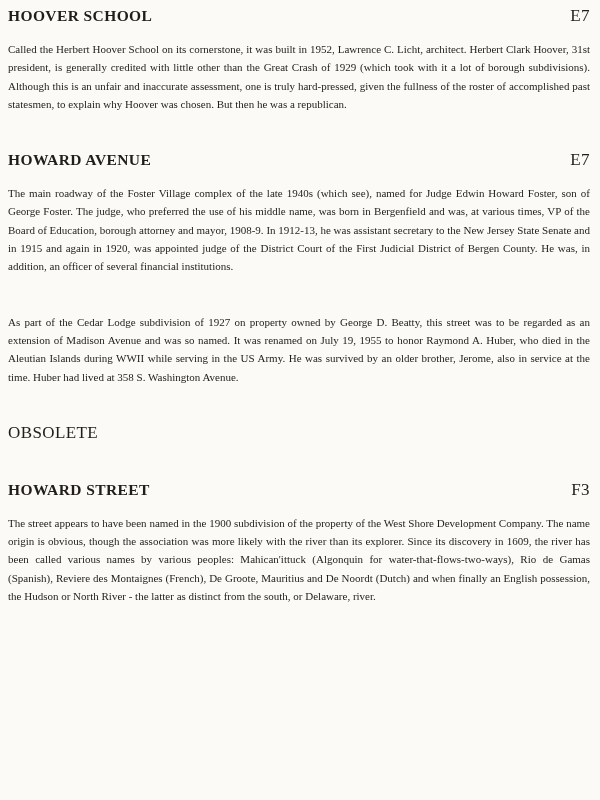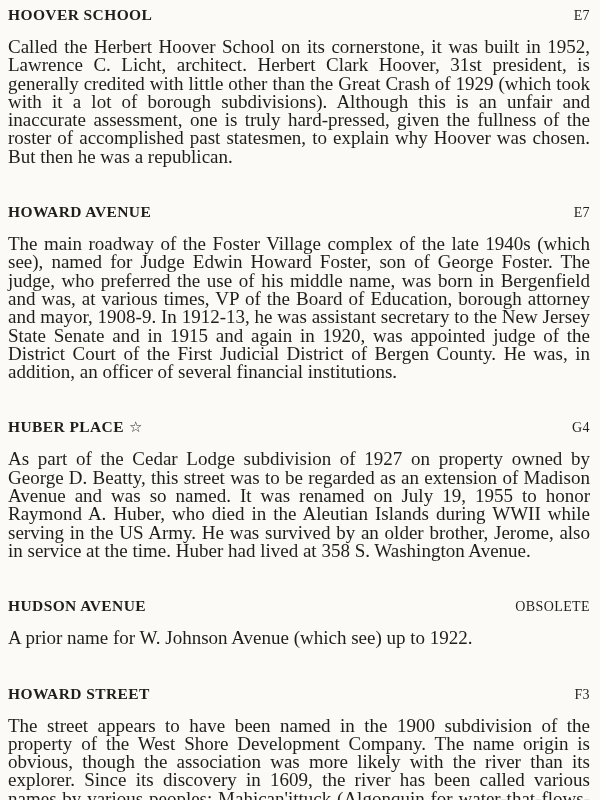--- a/index.html
+++ b/index.html
@@ -38,28 +38,28 @@
     font-weight: bold;
     letter-spacing: 0.4px;
   }
   .star {
     font-weight: normal;
     font-size: 15px;
     margin-left: 5px;
     letter-spacing: 0;
   }
   .entry-ref {
-    font-size: 14px;
+    font-size: 17px;
     font-weight: normal;
     letter-spacing: 0.4px;
     white-space: nowrap;
   }
   .entry-body {
     margin: 0;
-    font-size: 19px;
+    font-size: 11px;
     line-height: 18.3px;
     text-align: justify;
   }
 </style>
 </head>
 <body>
 
 <div class="page">
 
   <section class="entry">
@@ -72,33 +72,27 @@
 
   <section class="entry">
     <header class="entry-header">
       <h2 class="entry-title"><span>HOWARD AVENUE</span><span class="star"></span></h2>
       <span class="entry-ref">E7</span>
     </header>
     <p class="entry-body">The main roadway of the Foster Village complex of the late 1940s (which see), named for Judge Edwin Howard Foster, son of George Foster. The judge, who preferred the use of his middle name, was born in Bergenfield and was, at various times, VP of the Board of Education, borough attorney and mayor, 1908-9. In 1912-13, he was assistant secretary to the New Jersey State Senate and in 1915 and again in 1920, was appointed judge of the District Court of the First Judicial District of Bergen County. He was, in addition, an officer of several financial institutions.</p>
   </section>
 
   <section class="entry">
-    <header class="entry-header">
-      <h2 class="entry-title"><span>HUBER PLACE</span><span class="star">☆</span></h2>
-      <span class="entry-ref">G4</span>
-    </header>
     <p class="entry-body">As part of the Cedar Lodge subdivision of 1927 on property owned by George D. Beatty, this street was to be regarded as an extension of Madison Avenue and was so named. It was renamed on July 19, 1955 to honor Raymond A. Huber, who died in the Aleutian Islands during WWII while serving in the US Army. He was survived by an older brother, Jerome, also in service at the time. Huber had lived at 358 S. Washington Avenue.</p>
   </section>
 
   <section class="entry">
     <header class="entry-header">
-      <h2 class="entry-title"><span>HUDSON AVENUE</span><span class="star"></span></h2>
       <span class="entry-ref">OBSOLETE</span>
     </header>
-    <p class="entry-body">A prior name for W. Johnson Avenue (which see) up to 1922.</p>
   </section>
 
   <section class="entry">
     <header class="entry-header">
       <h2 class="entry-title"><span>HOWARD STREET</span><span class="star"></span></h2>
       <span class="entry-ref">F3</span>
     </header>
     <p class="entry-body">The street appears to have been named in the 1900 subdivision of the property of the West Shore Development Company. The name origin is obvious, though the association was more likely with the river than its explorer.  Since its discovery in 1609, the river has been called various names by various peoples: Mahican'ittuck (Algonquin for water-that-flows-two-ways), Rio de Gamas (Spanish), Reviere des Montaignes (French), De Groote, Mauritius and De Noordt (Dutch) and when finally an English possession, the Hudson or North River - the latter as distinct from the south, or Delaware, river.</p>
   </section>
 

